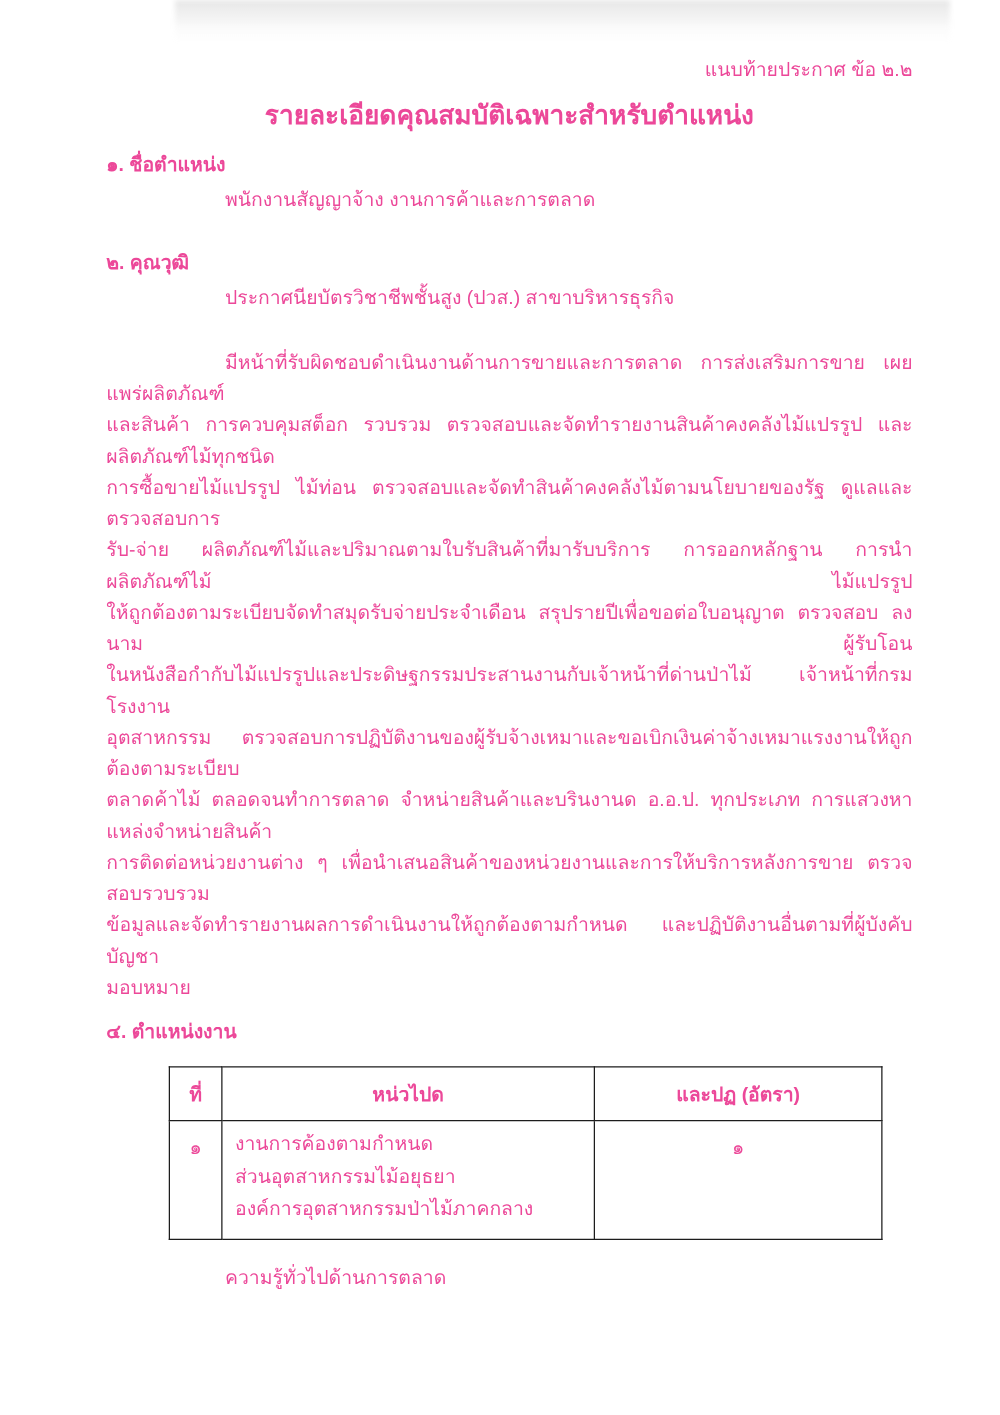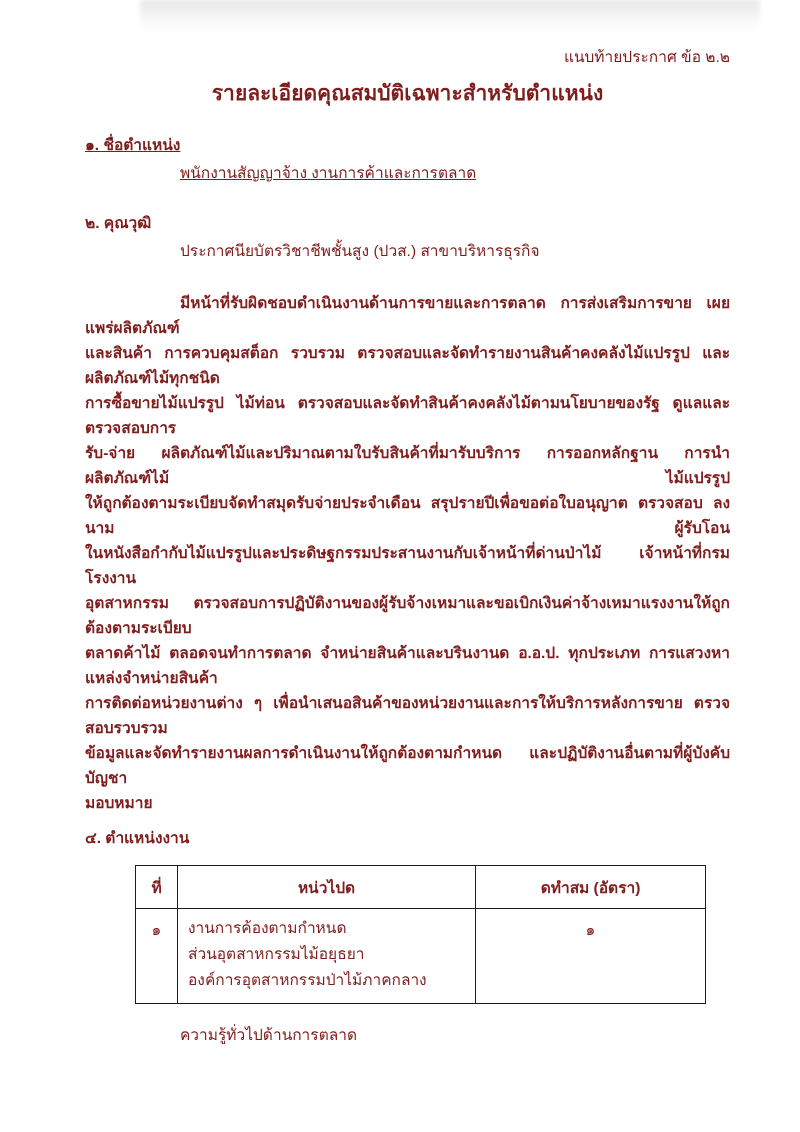--- a/index.html
+++ b/index.html
@@ -4,21 +4,21 @@
 <style>
   html, body { margin: 0; padding: 0; background: #e8e8e8; }
   .page {
     position: relative;
     width: 800px;
     height: 1132px;
     background: #ffffff;
     box-sizing: border-box;
     padding: 46px 70px 0 85px;
     font-family: "Liberation Sans", "DejaVu Sans", sans-serif;
-    color: #7f1d1d;
+    color: #ec4899;
     font-size: 15.5px;
     overflow: hidden;
   }
   .scan-artifact {
     position: absolute;
     top: 0; left: 140px;
     width: 620px; height: 34px;
     background: linear-gradient(to bottom, rgba(120,120,120,0.18), rgba(200,200,200,0.06) 70%, rgba(255,255,255,0));
     filter: blur(2px);
     pointer-events: none;
@@ -32,33 +32,32 @@
     text-align: center;
     font-weight: bold;
     font-size: 21px;
     line-height: 22px;
     margin-top: 14px;
   }
   .sec-heading {
     font-weight: bold;
     line-height: 22px;
   }
-  .s1 { margin-top: 30px; text-decoration: underline; }
+  .s1 { margin-top: 18px; }
   .s2 { margin-top: 28px; }
   .s3 { margin-top: 28px; }
   .s4 { margin-top: 12px; }
   .s5 { margin-top: 20px; }
   .sec-content {
     padding-left: 95px;
     line-height: 22px;
     margin-top: 6px;
   }
   .para {
     margin-top: 2px;
-    font-weight: bold;
   }
   .para-line {
     line-height: 25px;
     text-align: justify;
     text-align-last: justify;
   }
   .para-line.first { text-indent: 95px; }
   .para-line.last { text-align: left; text-align-last: left; }
   table.positions {
     border-collapse: collapse;
@@ -127,21 +126,21 @@
     <table class="positions">
       <colgroup>
         <col class="c-no">
           <col class="c-unit">
           <col class="c-cnt">
       </colgroup>
       <thead>
         <tr>
           <th>ที่</th>
           <th>หน่วไปด</th>
-          <th>ดทำสม (อัตรา)</th>
+          <th>และปฏ (อัตรา)</th>
         </tr>
       </thead>
       <tbody>
         <tr>
           <td class="cell-no">๑</td>
           <td class="cell-unit">
             <div class="unit-line">งานการค้องตามกำหนด</div>
             <div class="unit-line">ส่วนอุตสาหกรรมไม้อยุธยา</div>
             <div class="unit-line">องค์การอุตสาหกรรมป่าไม้ภาคกลาง</div>
           </td>

